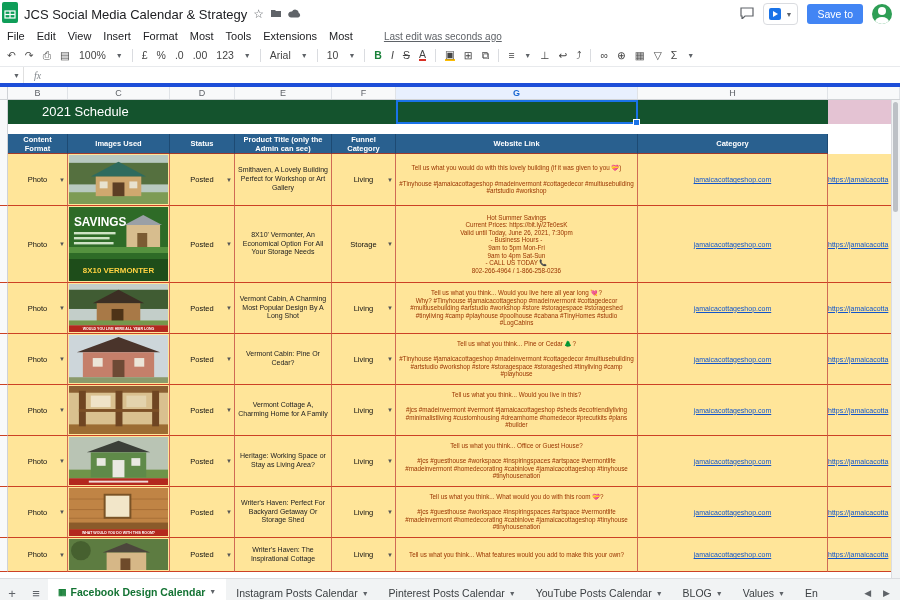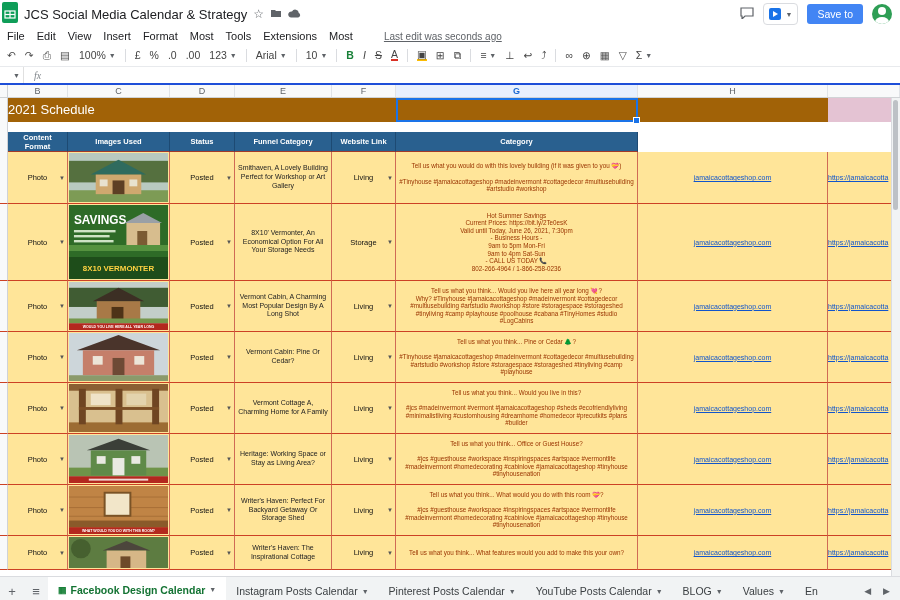--- a/index.html
+++ b/index.html
@@ -21,34 +21,34 @@
   .menubar{height:16px;display:flex;align-items:center;font-size:11px;color:#202124;padding-left:1px}
   .menu-item{padding:0 6px;cursor:pointer}
   .last-edit{margin-left:25px;font-size:10px;color:#5f6368;text-decoration:underline;cursor:pointer}
   
   .toolbar{height:22px;display:flex;align-items:center;font-size:10.5px;color:#444;padding:0 7px;gap:9px;border-bottom:1px solid #e8eaed}
   .t{cursor:pointer;line-height:1}
   .t-sep{width:1px;height:13px;background:#dadce0}
   .t-bold{font-weight:bold;color:#188038}
   .t-A{border-bottom:2px solid #d93025;padding-bottom:0}
   .t-fill{border-bottom:2px solid #fbbc04;padding-bottom:0}
-  .t-sel{display:flex;align-items:center;gap:3px}
+  .t-sel{display:flex;align-items:center;gap:10px}
   
-  .formulabar{height:16px;display:flex;align-items:center;border-bottom:2px solid #1d4ed8;font-size:10px;color:#5f6368}
+  .formulabar{height:16px;display:flex;align-items:center;border-bottom:4px solid #1d4ed8;font-size:10px;color:#5f6368}
   .namebox{width:24px;height:100%;border-right:1px solid #e0e0e0;display:flex;align-items:center;justify-content:flex-end;padding-right:3px;box-sizing:border-box}
   .fx{font-style:italic;font-family:"Liberation Serif",serif;margin-left:10px;color:#80868b}
   
   .grid{display:grid;grid-template-columns:8px 60px 102px 65px 97px 64px 242px 190px 72px}
   .colheaders{height:12px;background:#f8f9fa;border-bottom:1px solid #d0d3d6;font-size:9px;color:#5f6368}
   .ch{border-right:1px solid #e0e3e7;text-align:center;line-height:12px;cursor:pointer}
   .ch.sel{background:#e8f0fe;color:#1967d2;font-weight:bold}
   .rh{background:#f8f9fa;border-right:1px solid #cfd2d6}
   .sheet{position:relative;height:478px;overflow:hidden}
   .pinkrow{height:24px}
-  .pink-main{grid-column:2/9;background:#a16207;color:#fff;font-size:13px;line-height:24px;}
+  .pink-main{grid-column:2/9;background:#14532d;color:#fff;font-size:13px;line-height:24px;padding-left:34px}
   .pink-light{grid-column:9/10;background:#e4c3d3}
   .gaprow{height:10px}
   .gap-white{grid-column:2/10;background:#fff}
   .headrow{height:20px}
   .hc{background:#29608f;color:#fff;font-weight:bold;font-size:7.5px;display:flex;align-items:center;justify-content:center;text-align:center;border-right:1px solid #1d4a73;border-bottom:1px solid #a03a2a;padding:0 3px;box-sizing:border-box;line-height:1.2;cursor:pointer}
   .datarow{background:#ffe599}
   .cell{border-right:1px solid #d06a55;border-bottom:1px solid #cc4125;box-sizing:border-box;overflow:hidden;position:relative;display:flex;align-items:center;justify-content:center;cursor:cell}
   .rh.cell{border-right:1px solid #cfd2d6;background:#f8f9fa}
   .val{font-size:7.5px;color:#111}
   .dd{position:absolute;right:2px;top:50%;transform:translateY(-50%);font-size:6px;color:#555;cursor:pointer}
@@ -206,20 +206,21 @@
   <div class="gaprow grid">
     <div class="rh"></div>
     <div class="gap-white"></div>
   </div>
 
   <div class="headrow grid">
     <div class="rh"></div>
     <div class="hc">Content Format</div>
     <div class="hc">Images Used</div>
     <div class="hc">Status</div>
+    <div class="hc">Product Title (only the Admin can see)</div>
     <div class="hc">Funnel Category</div>
     <div class="hc">Website Link</div>
     <div class="hc">Category</div>
   </div>
 
   <div class="datarow grid" style="height:52px">
     <div class="rh cell"></div>
     <div class="cell">
         <span class="val">Photo</span>
         <span class="dd">▼</span>

